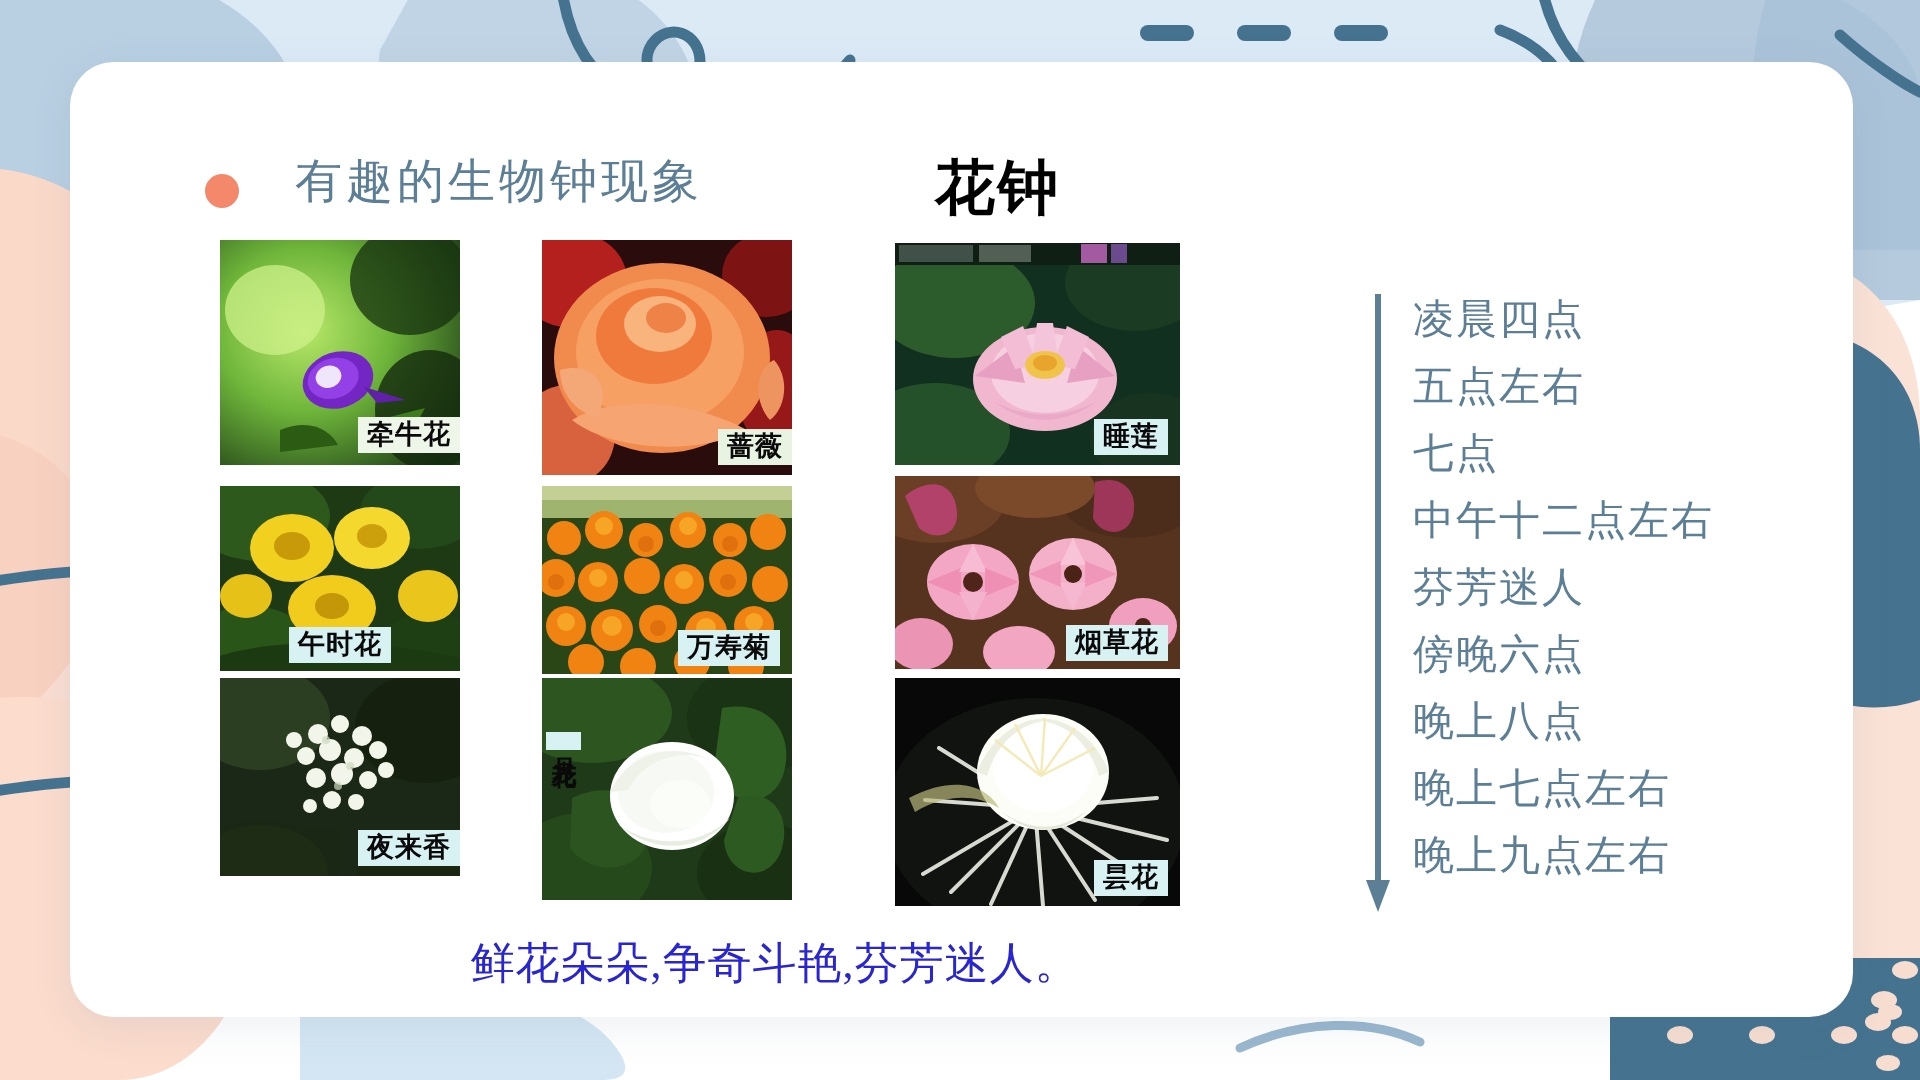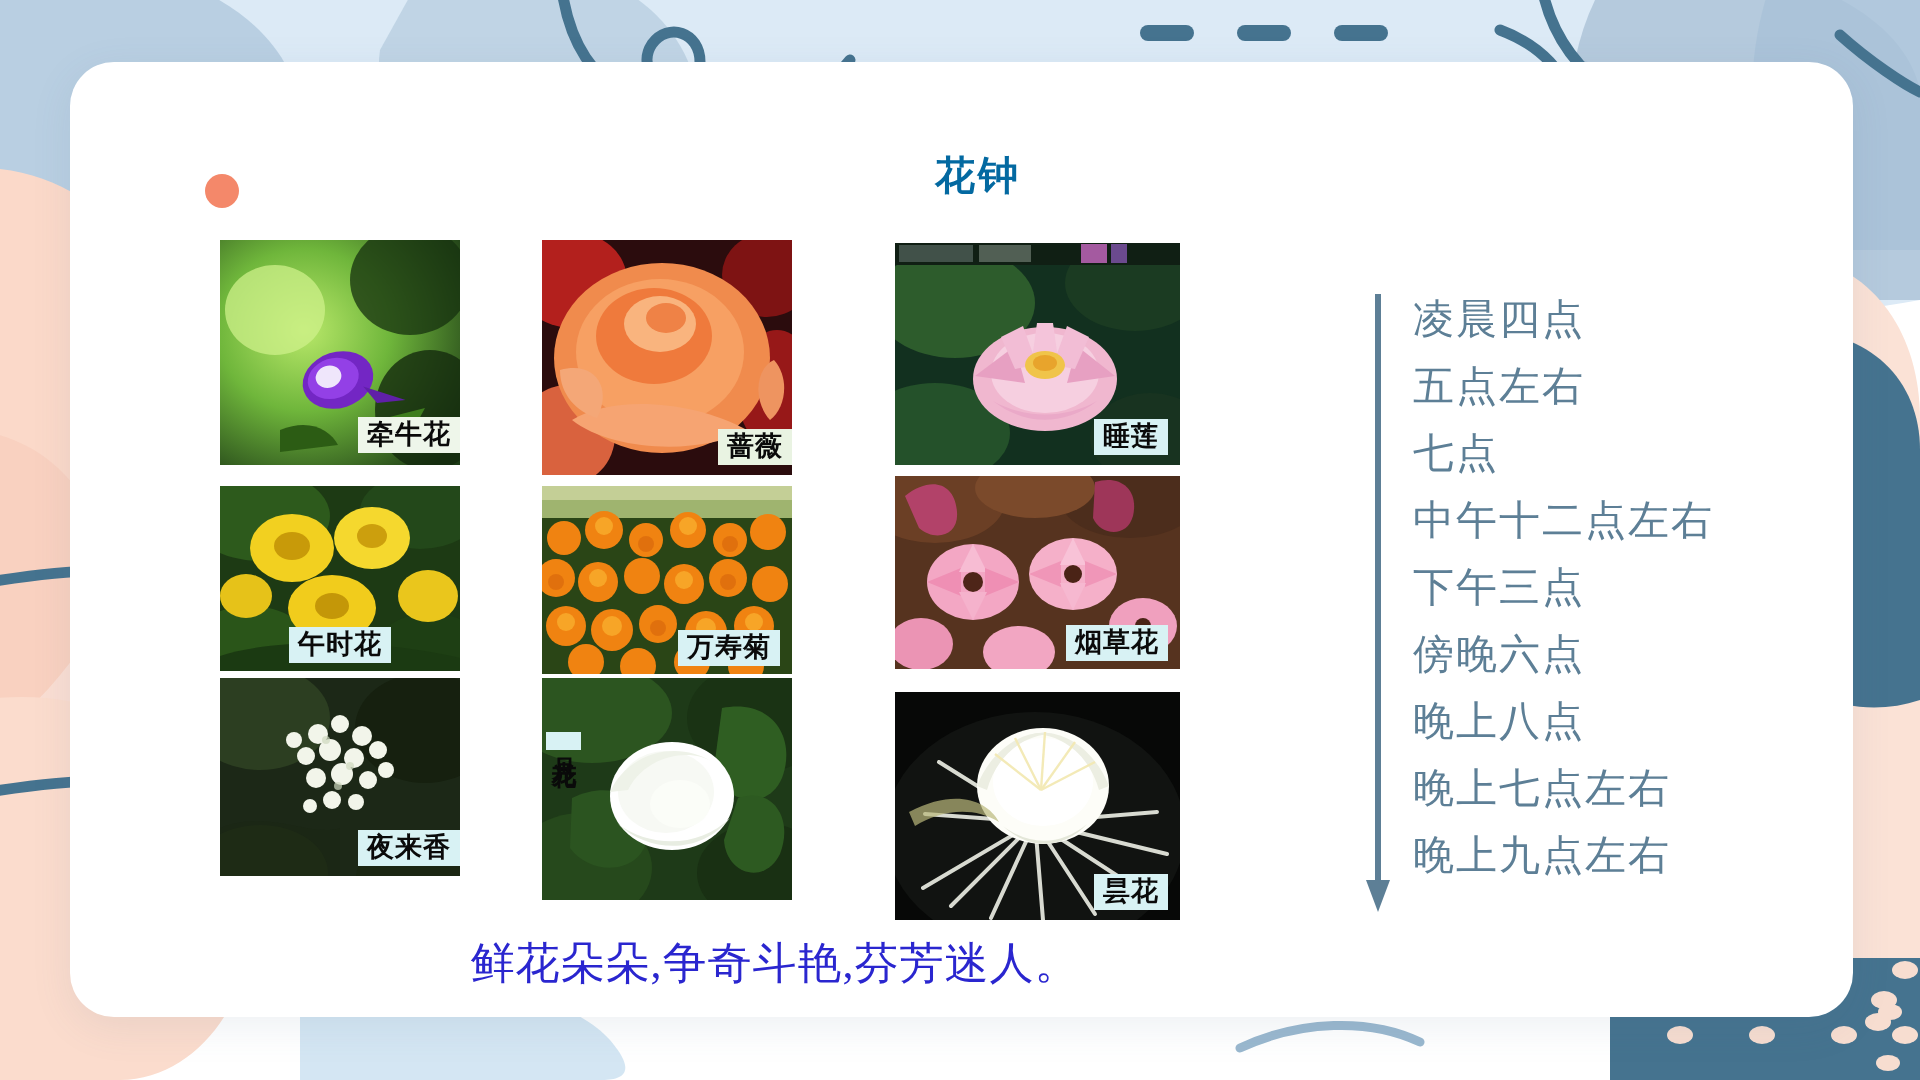--- a/index.html
+++ b/index.html
@@ -67,24 +67,24 @@
     font-size: 47px;
     letter-spacing: 4px;
     color: #5d7f96;
     font-family: "Liberation Serif", "DejaVu Serif", serif;
     white-space: nowrap;
   }
   #main-title {
     position: absolute;
     left: 865px;
     top: 86px;
-    font-size: 40px;
+    font-size: 60px;
     font-weight: bold;
     letter-spacing: 3px;
-    color: #0369a1;
+    color: #000000;
     font-family: "Liberation Serif", "DejaVu Serif", serif;
     white-space: nowrap;
   }
 
   
   #photo-grid {
     position: absolute;
     left: 150px;
     top: 178px;
     width: 1110px;
@@ -245,20 +245,21 @@
       <g stroke="#9ab8cf" stroke-width="9" fill="none" stroke-linecap="round">
         <path d="M1240,1048 C1300,1020 1370,1018 1420,1042"></path>
       </g>
     </g>
   </svg>
 
   <div id="slide-card">
 
     <div id="header">
       <div id="bullet-dot"></div>
+      <div id="subject-title">有趣的生物钟现象</div>
       <div id="main-title">花钟</div>
     </div>
 
     <div id="photo-grid">
 
       <div class="photo-cell" style="left:0px;  top:0px;   width:240px; height:225px;">
         <div class="photo-frame">
           <svg class="photo-art" viewBox="0 0 240 225" preserveAspectRatio="none" xmlns="http://www.w3.org/2000/svg">
             <defs>
               <radialGradient id="mgBg" cx="35%" cy="40%" r="80%">
@@ -506,21 +507,21 @@
               <path d="M-62,-4 C-44,-44 6,-56 40,-34 C20,-48 -26,-42 -44,-6 Z" fill="#eef2e8"></path>
               <ellipse cx="8" cy="8" rx="30" ry="24" fill="#fbfdf8"></ellipse>
               <path d="M-54,28 C-22,52 28,52 58,22 C30,58 -22,58 -54,28 Z" fill="#e8ede2"></path>
             </g>
             <path d="M196,120 C230,108 252,140 238,176 C222,208 184,196 182,162 Z" fill="#2d5a21"></path>
           </svg>
           <div class="photo-label label-v" style="left:4px; top:54px; background:#d8f2f4;">月光花</div>
         </div>
       </div>
 
-      <div class="photo-cell" style="left:675px; top:452px; width:285px; height:228px;">
+      <div class="photo-cell" style="left:675px; top:438px; width:285px; height:228px;">
         <div class="photo-frame">
           <svg class="photo-art" viewBox="0 0 285 228" preserveAspectRatio="none" xmlns="http://www.w3.org/2000/svg">
             <rect width="285" height="228" fill="#070807"></rect>
             <ellipse cx="140" cy="140" rx="150" ry="120" fill="#111311"></ellipse>
             <g stroke="#eef0e6" stroke-width="4" stroke-linecap="round" opacity=".9">
               <line x1="140" y1="130" x2="28" y2="196"></line>
               <line x1="140" y1="130" x2="56" y2="214"></line>
               <line x1="140" y1="130" x2="96" y2="226"></line>
               <line x1="140" y1="130" x2="148" y2="228"></line>
               <line x1="140" y1="130" x2="200" y2="222"></line>
@@ -556,21 +557,21 @@
     <div id="time-column">
       <svg id="time-arrow" viewBox="0 0 26 620" xmlns="http://www.w3.org/2000/svg">
         <line x1="13" y1="0" x2="13" y2="592" stroke="#5d7f96" stroke-width="6"></line>
         <path d="M13,618 L1,586 L25,586 Z" fill="#5d7f96"></path>
       </svg>
       <div id="time-list">
         <div class="time-item">凌晨四点</div>
         <div class="time-item">五点左右</div>
         <div class="time-item">七点</div>
         <div class="time-item">中午十二点左右</div>
-        <div class="time-item">下午三点</div>
+        <div class="time-item">芬芳迷人</div>
         <div class="time-item">傍晚六点</div>
         <div class="time-item">晚上八点</div>
         <div class="time-item">晚上七点左右</div>
         <div class="time-item">晚上九点左右</div>
       </div>
     </div>
 
   </div>
 </div>
 

